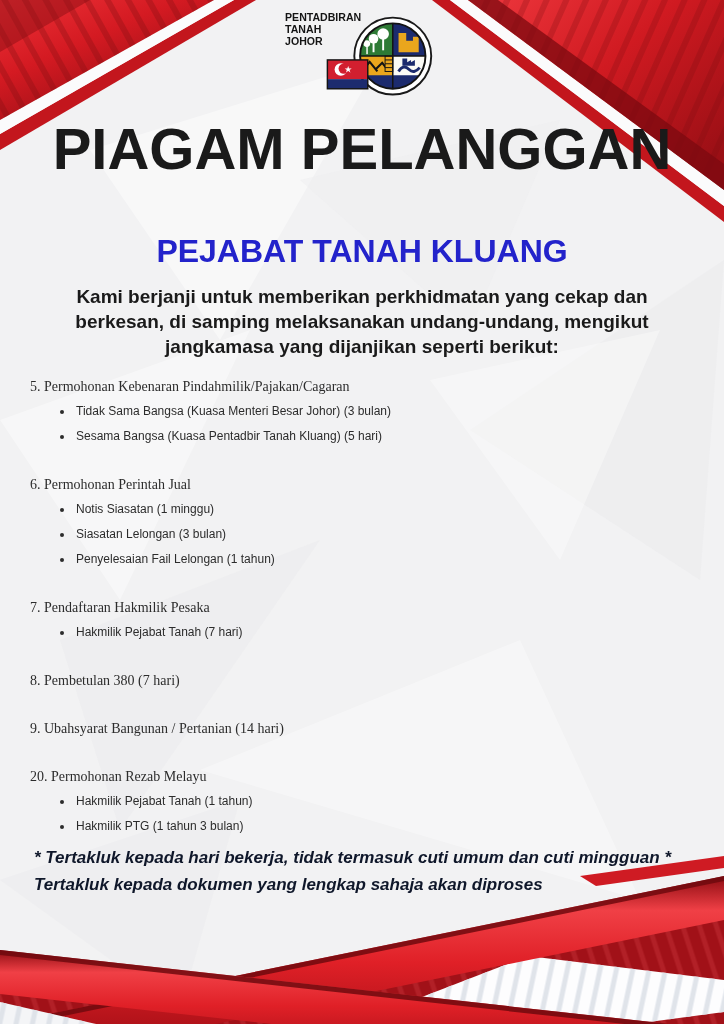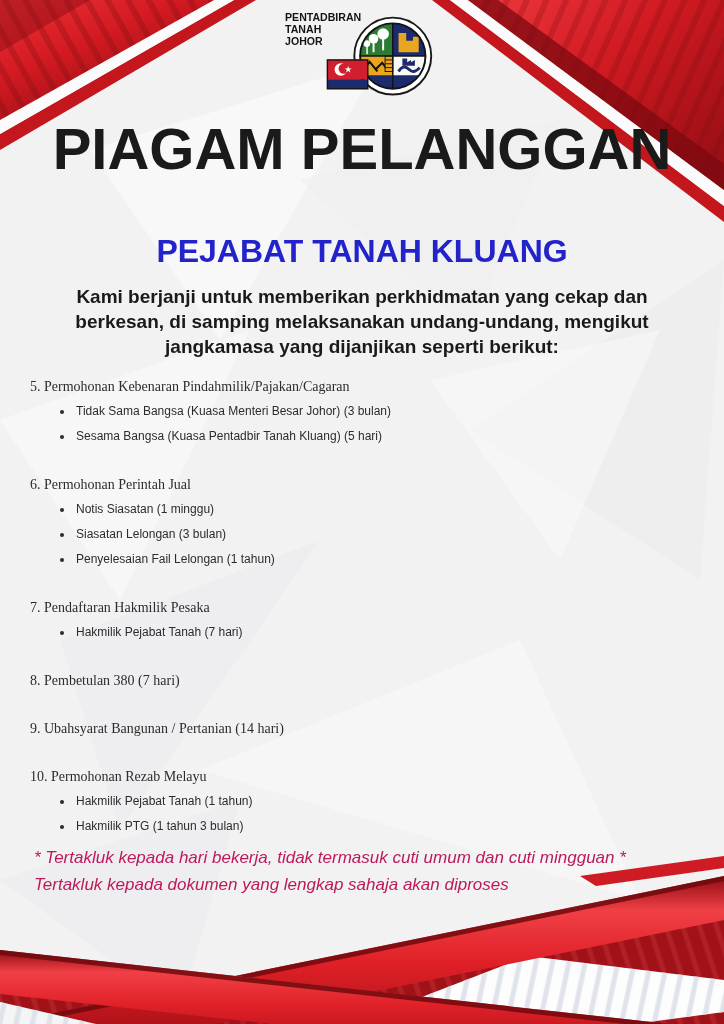--- a/index.html
+++ b/index.html
@@ -27,21 +27,21 @@
   .intro{
     position:absolute;top:284px;left:42px;width:640px;margin:0;
     text-align:center;font-size:19px;font-weight:bold;line-height:25px;
     color:var(--title,#1a1a1a);
   }
   .charter{position:absolute;top:374px;left:30px;right:28px;color:var(--body,#2c2c2c);}
   .group{margin:0 0 23px 0;}
   .g-title{font-size:14px;line-height:25px;font-family:Liberation Serif, serif;}
   .g-bullets{margin:0;padding:0 0 0 44px;list-style:disc;}
   .g-bullet{font-size:12px;line-height:25px;padding-left:2px;}
-  .footnotes{position:absolute;top:844px;left:34px;right:30px;color:#be185d;}
+  .footnotes{position:absolute;top:844px;left:34px;right:30px;color:#0f172a;font-weight:bold;}
   .footnotes p{margin:0;font-style:italic;font-size:17px;line-height:27px;}
 </style>
 </head>
 <body>
 
 <div class="page">
 
   <svg class="layer bg-facets" width="724" height="1024" viewBox="0 0 724 1024">
     <polygon points="90,150 380,60 220,340" fill="#ffffff" opacity="0.45"></polygon>
     <polygon points="724,260 470,430 700,580" fill="#e9e9ec" opacity="0.45"></polygon>
@@ -201,21 +201,21 @@
             <li class="g-bullet">Hakmilik Pejabat Tanah (7 hari)</li>
           </ul>
         </div>
         <div class="group">
           <div class="g-title">8. Pembetulan 380 (7 hari)</div>
         </div>
         <div class="group">
           <div class="g-title">9. Ubahsyarat Bangunan / Pertanian (14 hari)</div>
         </div>
         <div class="group">
-          <div class="g-title">10. Permohonan Rezab Melayu</div>
+          <div class="g-title">20. Permohonan Rezab Melayu</div>
           <ul class="g-bullets">
             <li class="g-bullet">Hakmilik Pejabat Tanah (1 tahun)</li>
             <li class="g-bullet">Hakmilik PTG (1 tahun 3 bulan)</li>
           </ul>
         </div>
       </div>
 
     <div class="footnotes">
       <p>* Tertakluk kepada hari bekerja, tidak termasuk cuti umum dan cuti mingguan *</p>
       <p>Tertakluk kepada dokumen yang lengkap sahaja akan diproses</p>

